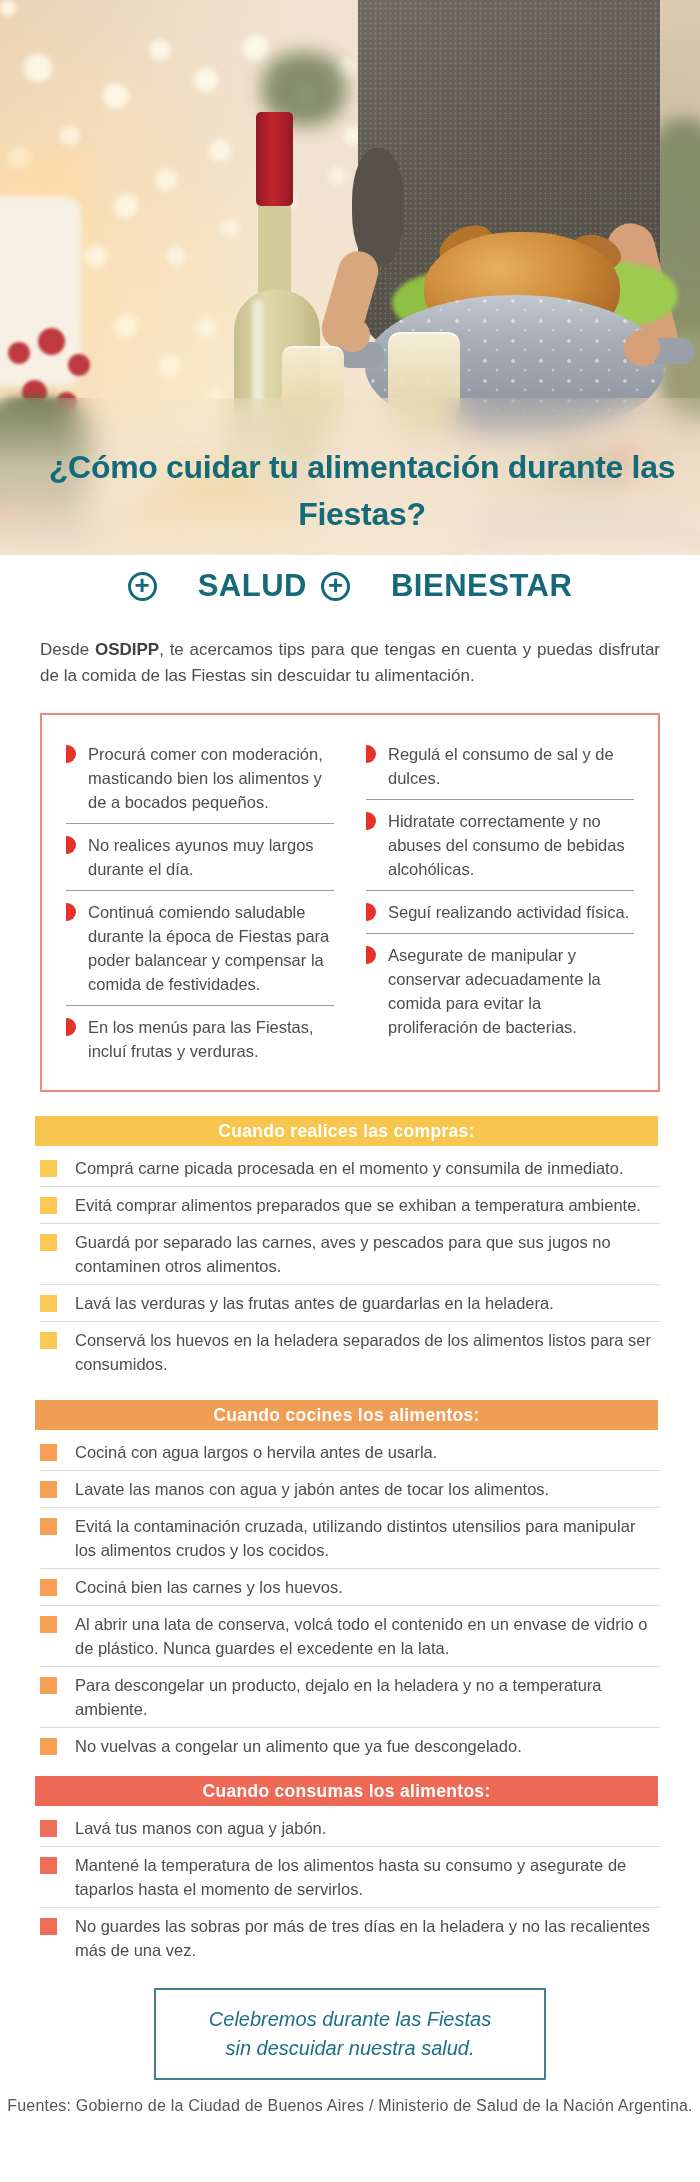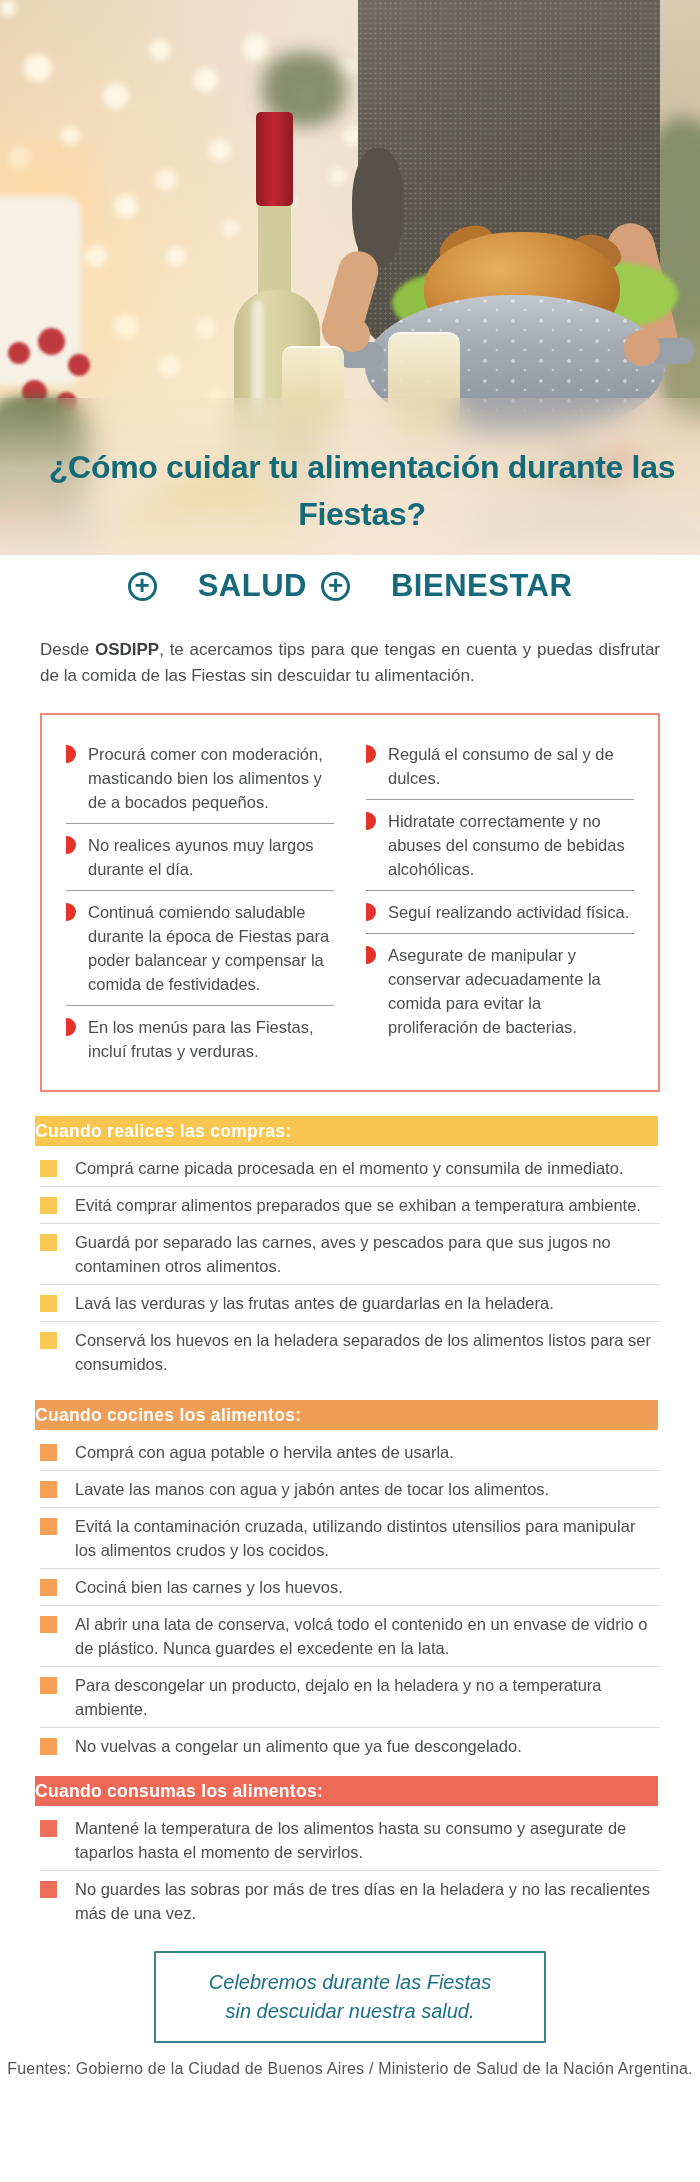--- a/index.html
+++ b/index.html
@@ -137,21 +137,21 @@
   
   .tips-box { margin:24px 40px 0; border:2px solid #f0897a; padding:18px 24px;
     display:grid; grid-template-columns:1fr 1fr; column-gap:32px; }
   .tip { display:flex; gap:12px; padding:9px 0; border-bottom:1px solid #9c9c9c;
     font-size:16.5px; line-height:24px; }
   .tip.last { border-bottom:none; }
   .halfmoon { flex:0 0 10px; width:10px; height:18px; margin-top:3px;
     background:#e6332a; border-radius:0 18px 18px 0; }
 
   
-  .banner { margin:24px 42px 0 35px; height:30px; line-height:30px; text-align:left;
+  .banner { margin:24px 42px 0 35px; height:30px; line-height:30px; text-align:center;
     color:#ffffff; font-weight:bold; font-size:17.5px; letter-spacing:.3px; }
   .banner.y { background:#f8c64f; }
   .banner.o { background:#f09d55; margin-top:18px; }
   .banner.r { background:#ee6a56; margin-top:12px; }
   .list { margin:4px 40px 0; }
   .list-item { display:flex; gap:18px; padding:6px 0; border-bottom:1px solid #dadada;
     font-size:16.5px; line-height:24px; }
   .list-item:last-child { border-bottom:none; }
   .sq { flex:0 0 17px; width:17px; height:17px; margin-top:4px; }
   .sq.y { background:#fac855; } .sq.o { background:#f5a054; } .sq.r { background:#ef6e59; }
@@ -306,21 +306,21 @@
   <div class="list-item">
     <span class="sq y"></span>
     <p>Conservá los huevos en la heladera separados de los alimentos listos para ser consumidos.</p>
   </div>
 </div>
 
 <div class="banner o">Cuando cocines los alimentos:</div>
 <div class="list">
   <div class="list-item">
     <span class="sq o"></span>
-    <p>Comprá con agua potable o hervila antes de usarla.</p>
+    <p>Cociná con agua largos o hervila antes de usarla.</p>
   </div>
   <div class="list-item">
     <span class="sq o"></span>
     <p>Lavate las manos con agua y jabón antes de tocar los alimentos.</p>
   </div>
   <div class="list-item">
     <span class="sq o"></span>
     <p>Evitá la contaminación cruzada, utilizando distintos utensilios para manipular los alimentos crudos y los cocidos.</p>
   </div>
   <div class="list-item">
@@ -336,20 +336,24 @@
     <p>Para descongelar un producto, dejalo en la heladera y no a temperatura ambiente.</p>
   </div>
   <div class="list-item">
     <span class="sq o"></span>
     <p>No vuelvas a congelar un alimento que ya fue descongelado.</p>
   </div>
 </div>
 
 <div class="banner r">Cuando consumas los alimentos:</div>
 <div class="list">
+  <div class="list-item">
+    <span class="sq r"></span>
+    <p>Lavá tus manos con agua y jabón.</p>
+  </div>
   <div class="list-item">
     <span class="sq r"></span>
     <p>Mantené la temperatura de los alimentos hasta su consumo y asegurate de taparlos hasta el momento de servirlos.</p>
   </div>
   <div class="list-item">
     <span class="sq r"></span>
     <p>No guardes las sobras por más de tres días en la heladera y no las recalientes más de una vez.</p>
   </div>
 </div>
 

